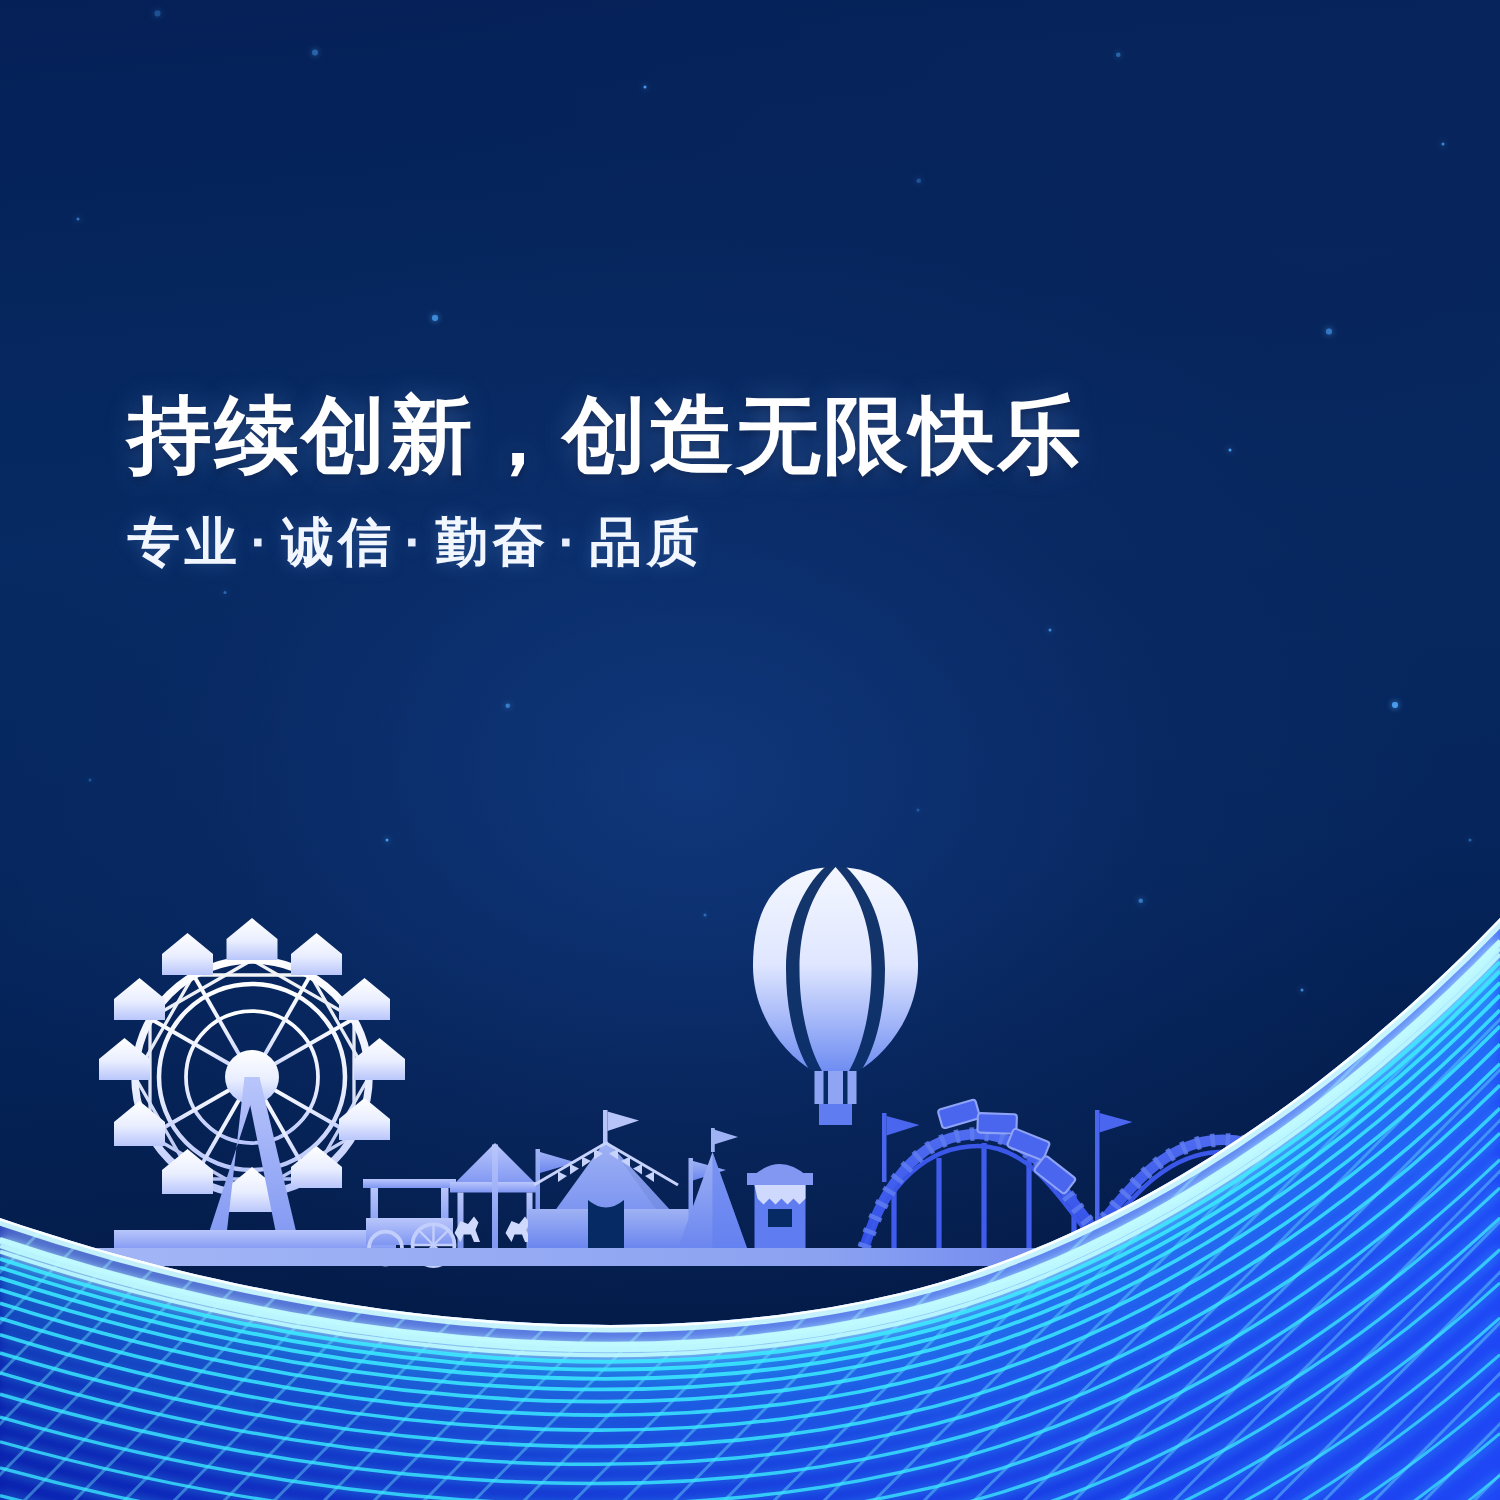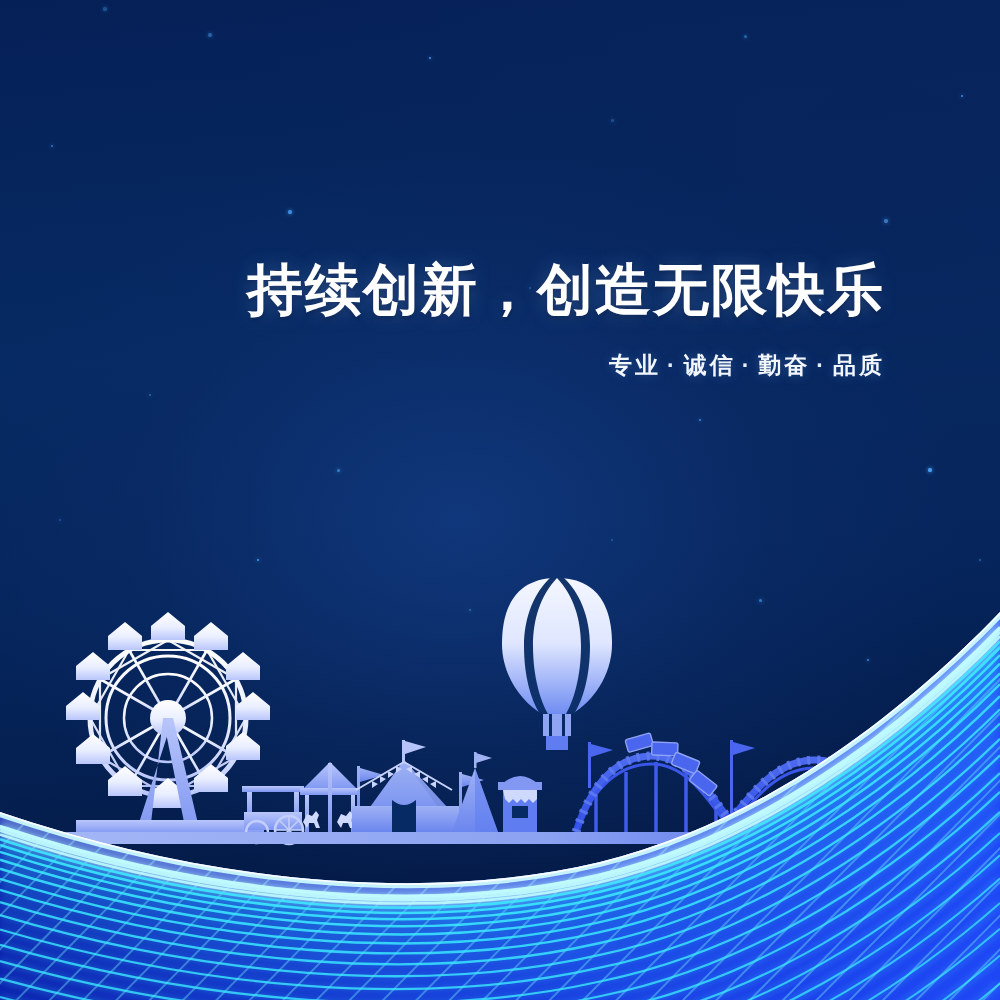--- a/index.html
+++ b/index.html
@@ -1,41 +1,41 @@
 <!DOCTYPE html>
 <html lang="zh"><head>
 <meta charset="utf-8">
 <title>Banner</title>
 <style>
   html,body{margin:0;padding:0;background:#02122e;}
   body{width:1000px;height:1000px;overflow:hidden;
        font-family:"Liberation Sans","DejaVu Sans",sans-serif;}
 
   #stage{position:relative;width:1000px;height:1000px;overflow:hidden;
-         background:#04204f;text-align:right;}
+         background:#04204f;}
 
   .layer{position:absolute;left:0;top:0;width:1000px;height:1000px;}
 
   
   #sky{
     background:
       radial-gradient(ellipse 700px 520px at 46% 52%, rgba(18,58,128,.85) 0%, rgba(12,44,104,.45) 45%, rgba(5,32,78,0) 72%),
       radial-gradient(ellipse 900px 700px at 88% 14%, rgba(8,36,92,.85) 0%, rgba(4,26,66,0) 70%),
       linear-gradient(175deg,#052057 0%,#062a63 34%,#05255c 58%,#041d4c 78%,#03163c 100%);
   }
 
   
   #copy{position:absolute;left:85px;top:258px;width:800px;}
   #headline{
     font-size:56px;font-weight:700;color:#ffffff;letter-spacing:2px;
     line-height:1.15;white-space:nowrap;
     text-shadow:0 0 18px rgba(130,190,255,.30),0 2px 6px rgba(0,10,40,.55);
   }
   #subline{
-    margin-top:28px;font-size:23px;font-weight:700;color:#f2f6ff;
+    margin-top:16px;font-size:35px;font-weight:700;color:#f2f6ff;
     letter-spacing:3px;white-space:nowrap;
     text-shadow:0 0 12px rgba(120,180,255,.28);
   }
   .sep{display:inline-block;padding:0 6px;color:#e6eeff;}
 
   
   #art{position:absolute;left:0;top:0;width:1000px;height:1000px;}
 
   
   .star{position:absolute;border-radius:50%;background:#4ea8ff;

